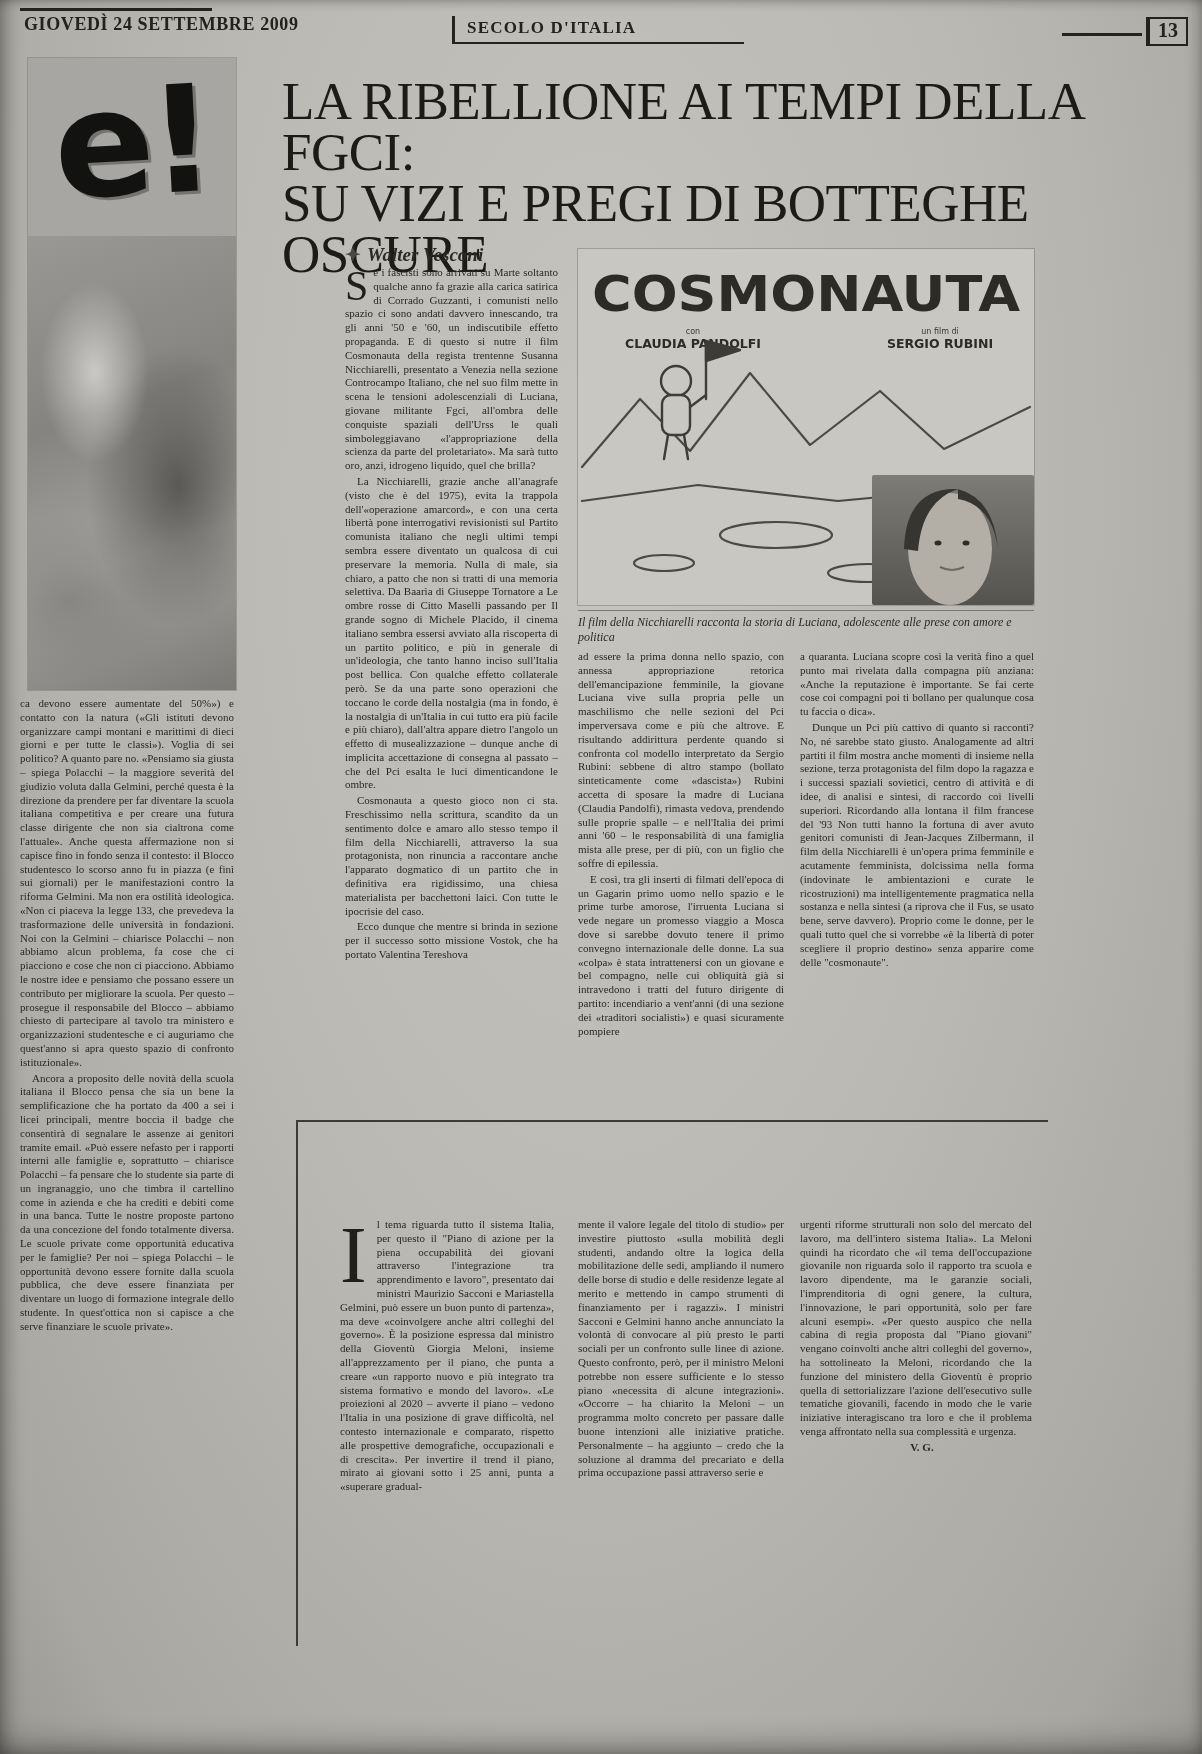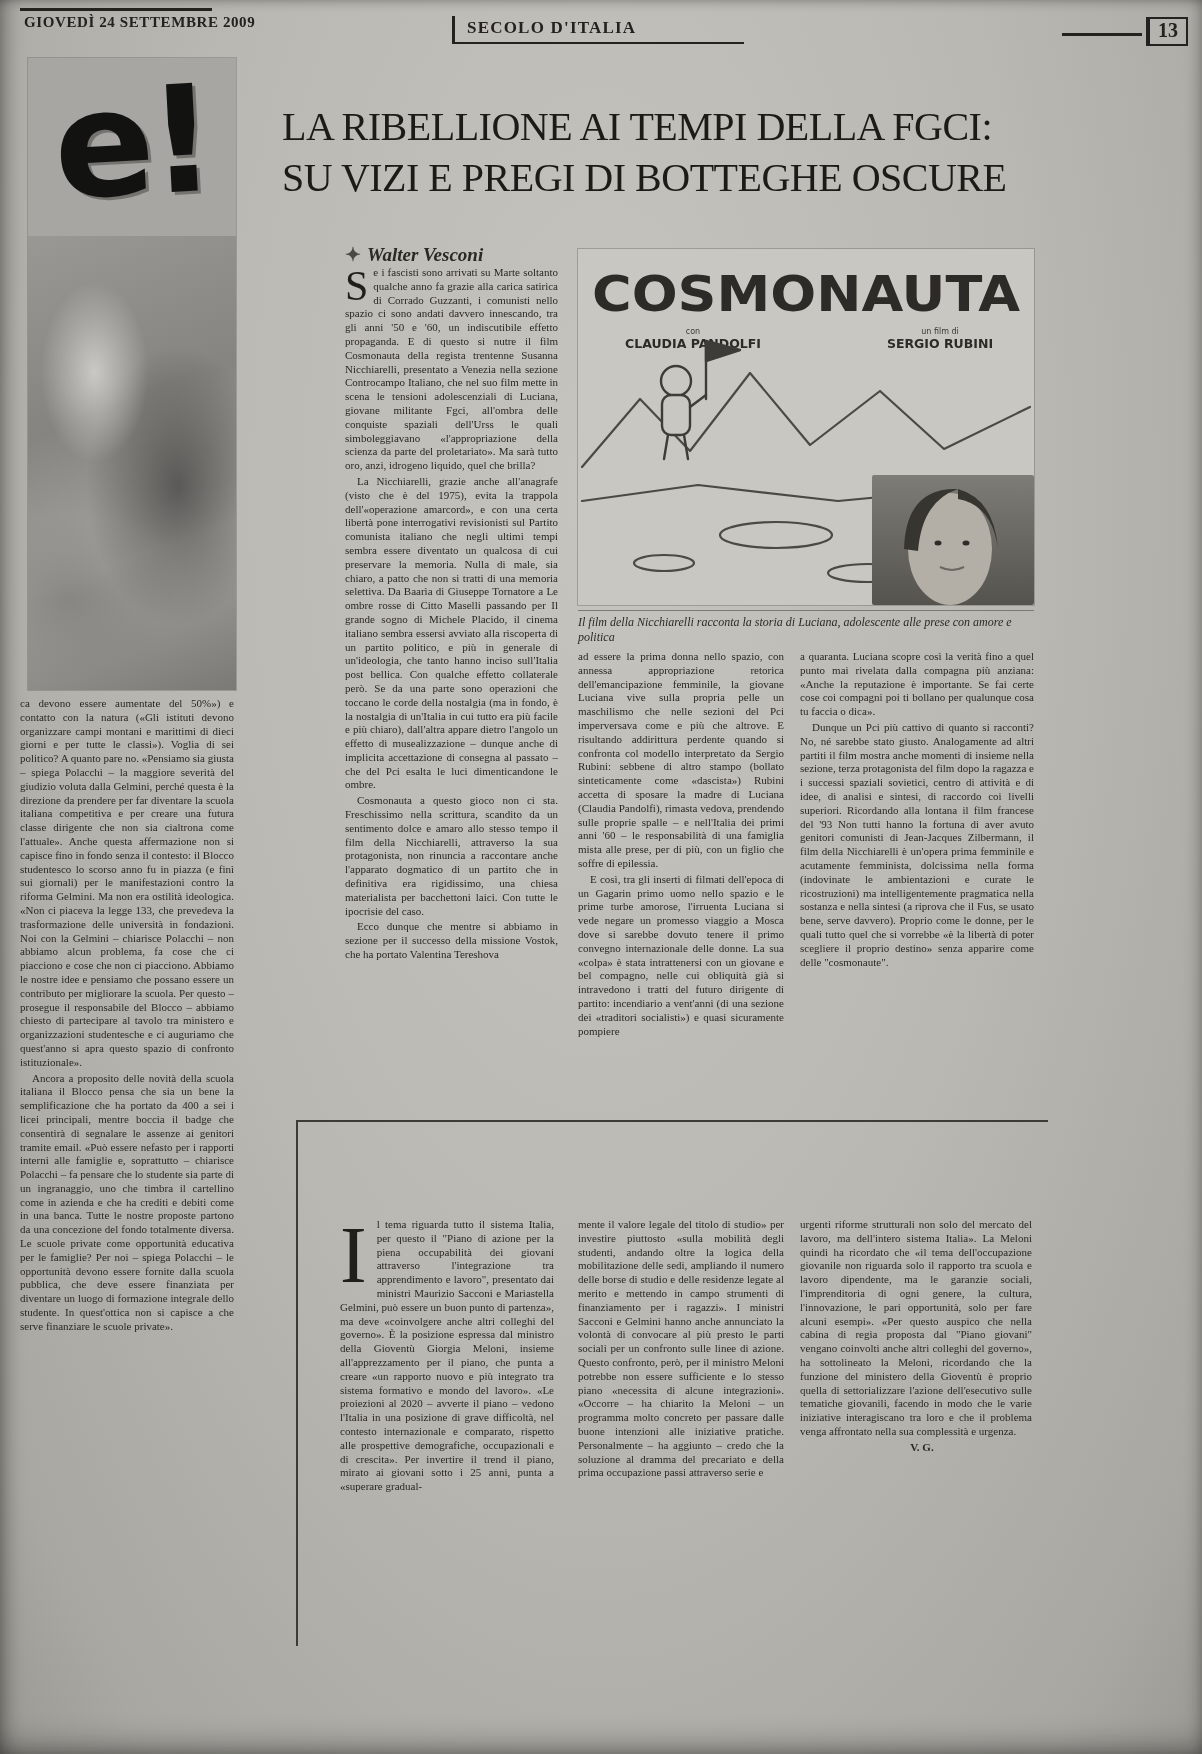--- a/index.html
+++ b/index.html
@@ -7,21 +7,21 @@
   body { font-family:"Liberation Serif", serif; color:#262420; }
   .page {
     position:relative; width:1202px; height:1754px; overflow:hidden;
     background: radial-gradient(ellipse at 50% 28%, #c6c4be 0%, #bab8b2 50%, #a9a7a1 88%, #9b9993 100%);
     box-shadow: inset 14px 0 22px -12px rgba(0,0,0,.4), inset -10px 0 16px -10px rgba(0,0,0,.28), inset 0 -20px 30px -14px rgba(0,0,0,.38), inset 0 8px 12px -8px rgba(0,0,0,.25);
   }
   .abs { position:absolute; }
   .rule { background:#23221e; }
 
   
-  .date { font-size:15px; font-weight:bold; letter-spacing:.6px; color:#232220; }
+  .date { font-size:18px; font-weight:bold; letter-spacing:.6px; color:#232220; }
   .masthead { font-size:17px; font-weight:bold; letter-spacing:1.2px; color:#232220;
     border-left:3px solid #232220; padding:2px 14px 4px 12px; position:relative; }
   .masthead::after { content:""; position:absolute; right:-86px; top:-2px; width:96px; height:13px;
     border-top:2.5px solid #232220; border-right:2.5px solid #232220; }
   .pagenum { font-size:20px; font-weight:bold; border:2.5px solid #232220; border-left-width:4px;
     padding:0 8px 2px 8px; color:#232220; background:rgba(255,255,255,0.05); }
 
   
   .photo-left { overflow:hidden; background:#a8a6a2; box-shadow:0 0 0 1px rgba(60,58,54,.25); }
   .logo-e { text-align:center; font-family:"DejaVu Sans", sans-serif; font-weight:800;
@@ -29,21 +29,21 @@
     text-shadow:3px 3px 0 rgba(20,20,18,.35); }
   .photo-body {
     background:
       radial-gradient(90px 150px at 32% 30%, rgba(210,208,204,.9) 0%, rgba(210,208,204,0) 60%),
       radial-gradient(130px 200px at 72% 55%, rgba(70,68,66,.75) 0%, rgba(70,68,66,0) 70%),
       radial-gradient(160px 120px at 20% 80%, rgba(130,128,124,.8) 0%, rgba(130,128,124,0) 70%),
       linear-gradient(160deg, #9a9894 0%, #868480 38%, #a5a39f 68%, #7b7975 100%);
   }
 
   
-  .headline { font-size:40px; line-height:51px; letter-spacing:-.5px; color:#1c1b18;margin-top:25px; }
+  .headline { font-size:53px; line-height:51px; letter-spacing:-.5px; color:#1c1b18; }
   .byline { text-align:left; font-size:19px; font-weight:bold; font-style:italic; color:#2a2925; }
   .byline .orn { font-style:normal; color:#4a4944; margin-right:6px; }
 
   
   .col { text-align:justify; font-size:11px; line-height:13.8px; overflow:hidden; color:#2a2824; }
   .col p + p { margin-top:2px; text-indent:12px; }
   .dropcap::first-letter { float:left; font-size:42px; line-height:34px; padding:3px 5px 0 0; color:#201f1b; }
   .dropcap2::first-letter { float:left; font-size:80px; line-height:64px; padding:5px 10px 0 0; color:#201f1b; }
   .caption { font-style:italic; font-size:12px; color:#2b2a26; border-top:1px solid #7b7973; padding-top:4px; }
 
@@ -82,21 +82,21 @@
   </div>
 
   <div class="abs byline" style="left:345px; top:243px; width:213px;">
     <span class="orn">✦</span><span>Walter Vesconi</span>
   </div>
 
   <div class="abs col" style="left:345px; top:266px; width:213px; height:842px;">
     <p class="dropcap">Se i fascisti sono arrivati su Marte soltanto qualche anno fa grazie alla carica satirica di Corrado Guzzanti, i comunisti nello spazio ci sono andati davvero innescando, tra gli anni '50 e '60, un indiscutibile effetto propaganda. E di questo si nutre il film Cosmonauta della regista trentenne Susanna Nicchiarelli, presentato a Venezia nella sezione Controcampo Italiano, che nel suo film mette in scena le tensioni adolescenziali di Luciana, giovane militante Fgci, all'ombra delle conquiste spaziali dell'Urss le quali simboleggiavano «l'appropriazione della scienza da parte del proletariato». Ma sarà tutto oro, anzi, idrogeno liquido, quel che brilla?</p>
     <p>La Nicchiarelli, grazie anche all'anagrafe (visto che è del 1975), evita la trappola dell'«operazione amarcord», e con una certa libertà pone interrogativi revisionisti sul Partito comunista italiano che negli ultimi tempi sembra essere diventato un qualcosa di cui preservare la memoria. Nulla di male, sia chiaro, a patto che non si tratti di una memoria selettiva. Da Baarìa di Giuseppe Tornatore a Le ombre rosse di Citto Maselli passando per Il grande sogno di Michele Placido, il cinema italiano sembra essersi avviato alla riscoperta di un partito politico, e più in generale di un'ideologia, che tanto hanno inciso sull'Italia post bellica. Con qualche effetto collaterale però. Se da una parte sono operazioni che toccano le corde della nostalgia (ma in fondo, è la nostalgia di un'Italia in cui tutto era più facile e più chiaro), dall'altra appare dietro l'angolo un effetto di musealizzazione – dunque anche di implicita accettazione di consegna al passato – che del Pci esalta le luci dimenticandone le ombre.</p>
     <p>Cosmonauta a questo gioco non ci sta. Freschissimo nella scrittura, scandito da un sentimento dolce e amaro allo stesso tempo il film della Nicchiarelli, attraverso la sua protagonista, non rinuncia a raccontare anche l'apparato dogmatico di un partito che in definitiva era rigidissimo, una chiesa materialista per bacchettoni laici. Con tutte le ipocrisie del caso.</p>
-    <p>Ecco dunque che mentre si abbiamo in sezione per il successo della missione Vostok, che ha portato Valentina Tereshova</p>
+    <p>Ecco dunque che mentre si brinda in sezione per il successo sotto missione Vostok, che ha portato Valentina Tereshova</p>
   </div>
 
   <div class="abs poster" style="left:578px; top:249px; width:456px; height:356px;">
     <svg width="456" height="356" viewBox="0 0 456 356">
       <defs>
         <linearGradient id="gph" x1="0" y1="0" x2="0" y2="1">
           <stop offset="0" stop-color="#7e7c77"></stop>
           <stop offset="1" stop-color="#55534e"></stop>
         </linearGradient>
         <clipPath id="photoclip">

